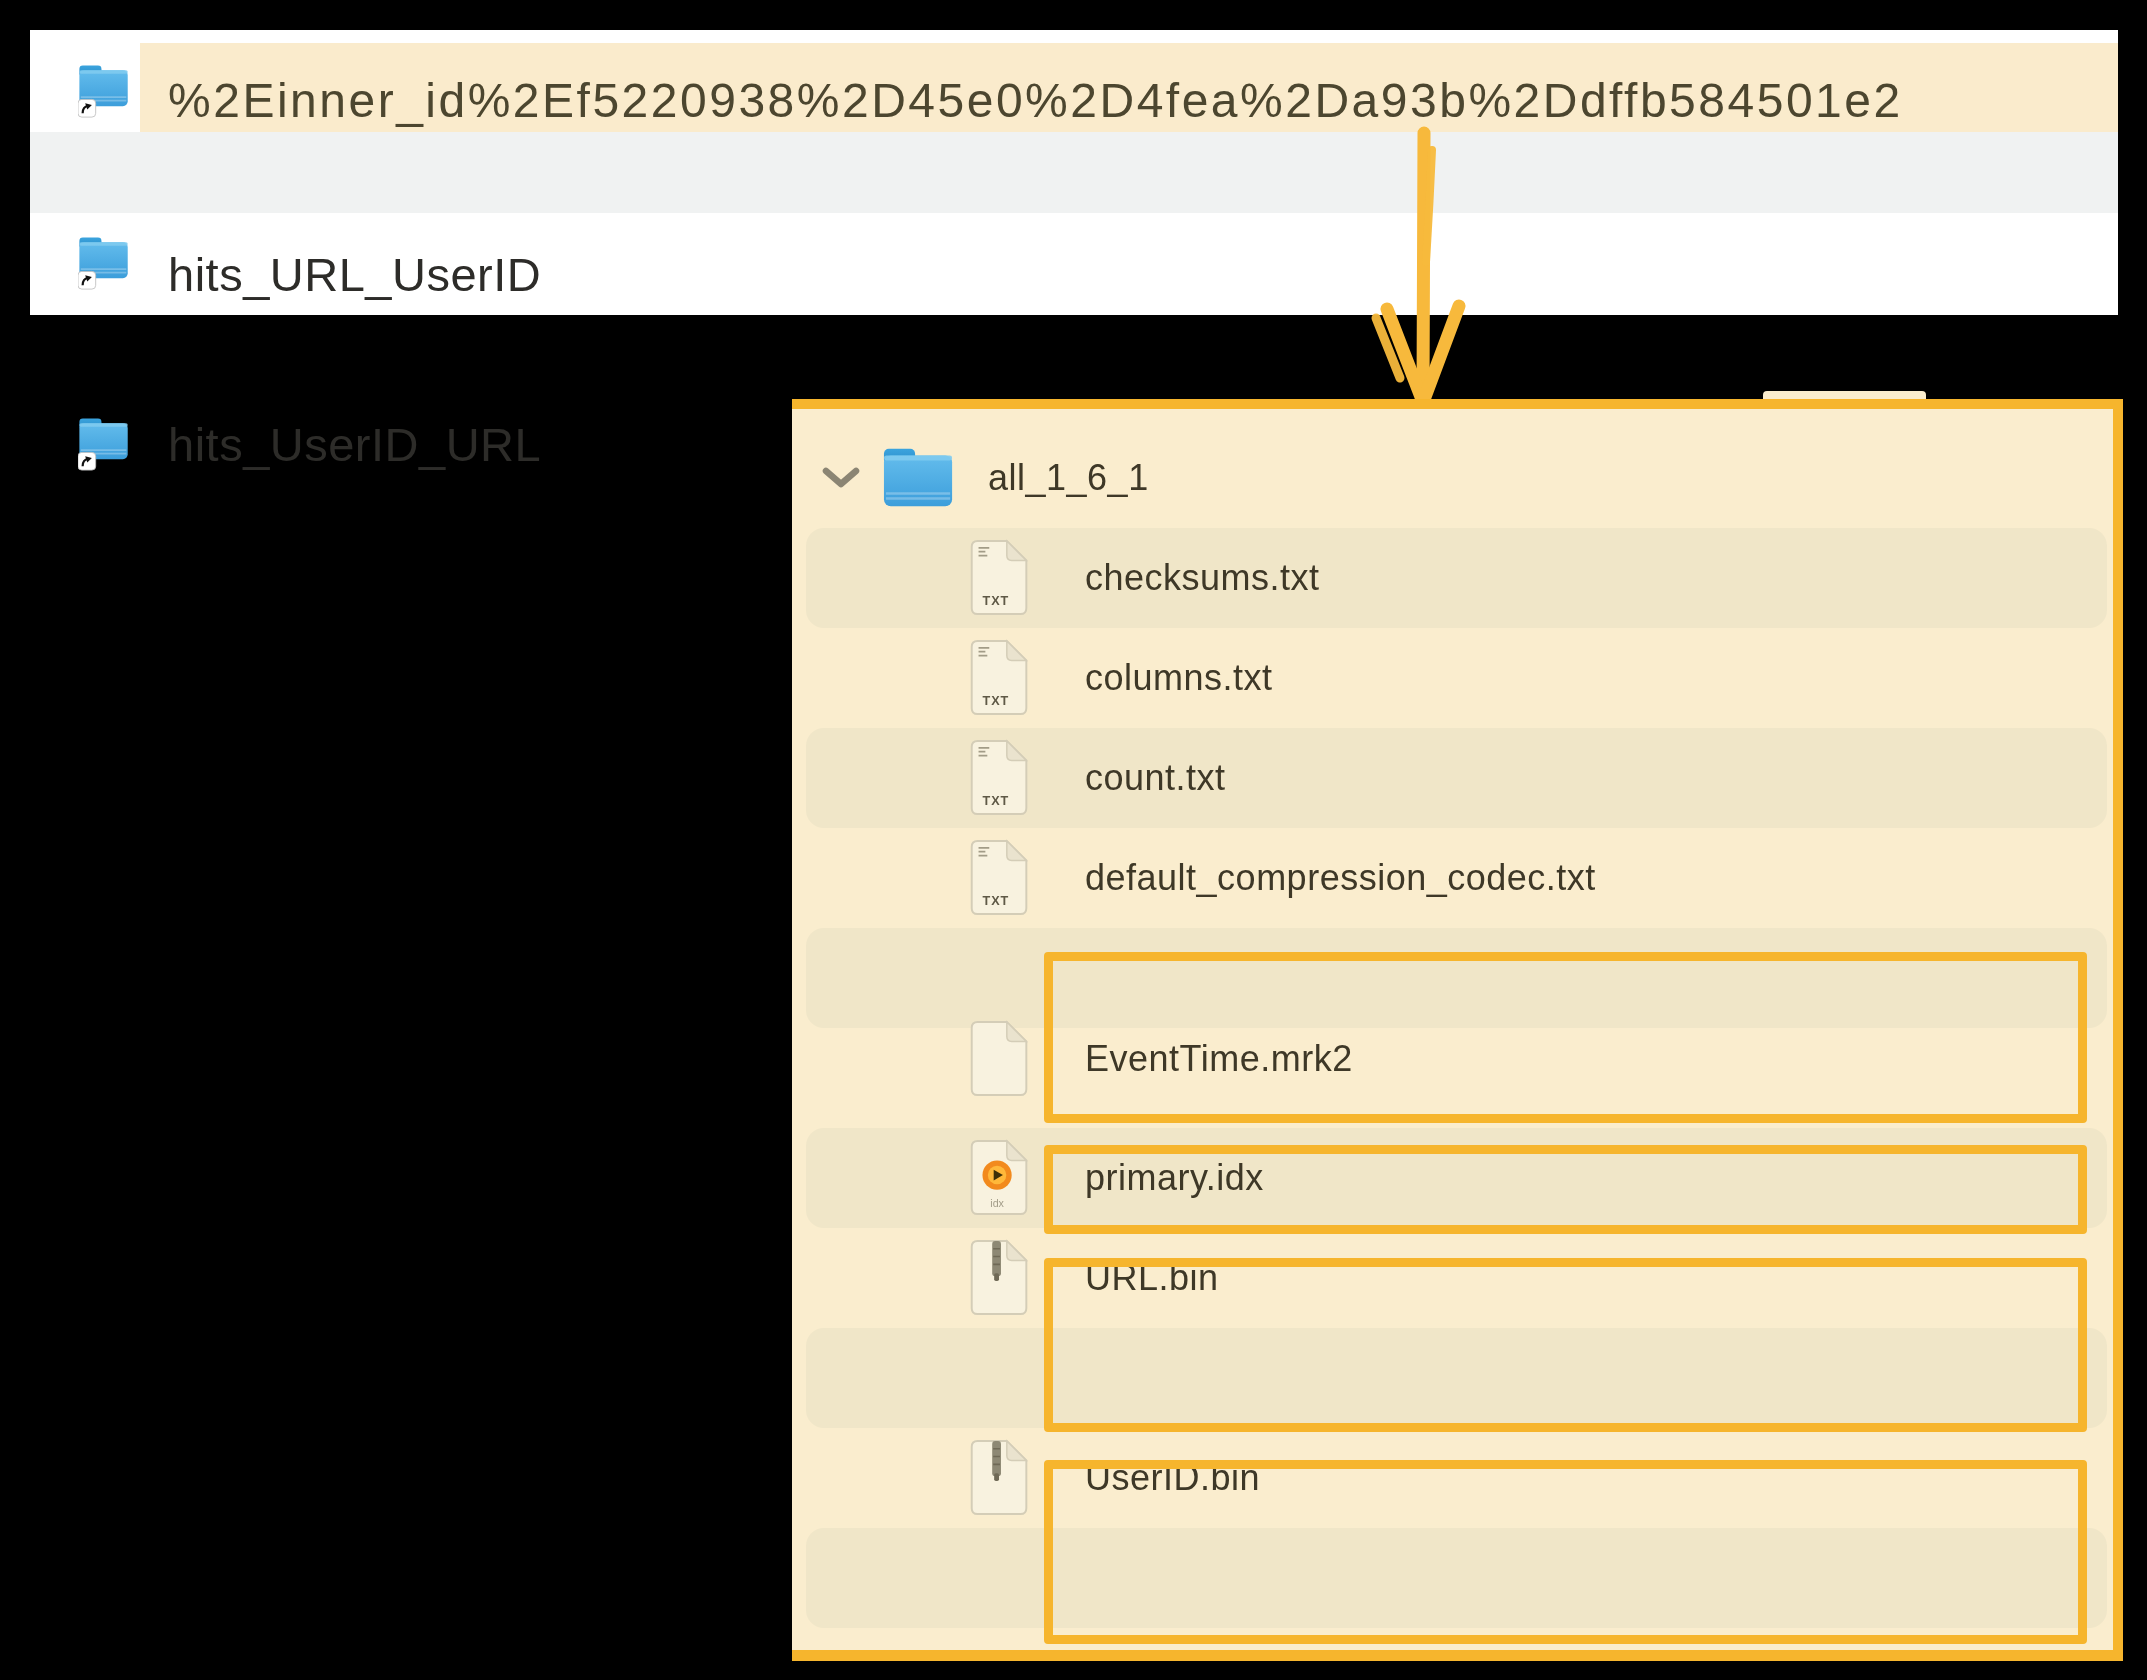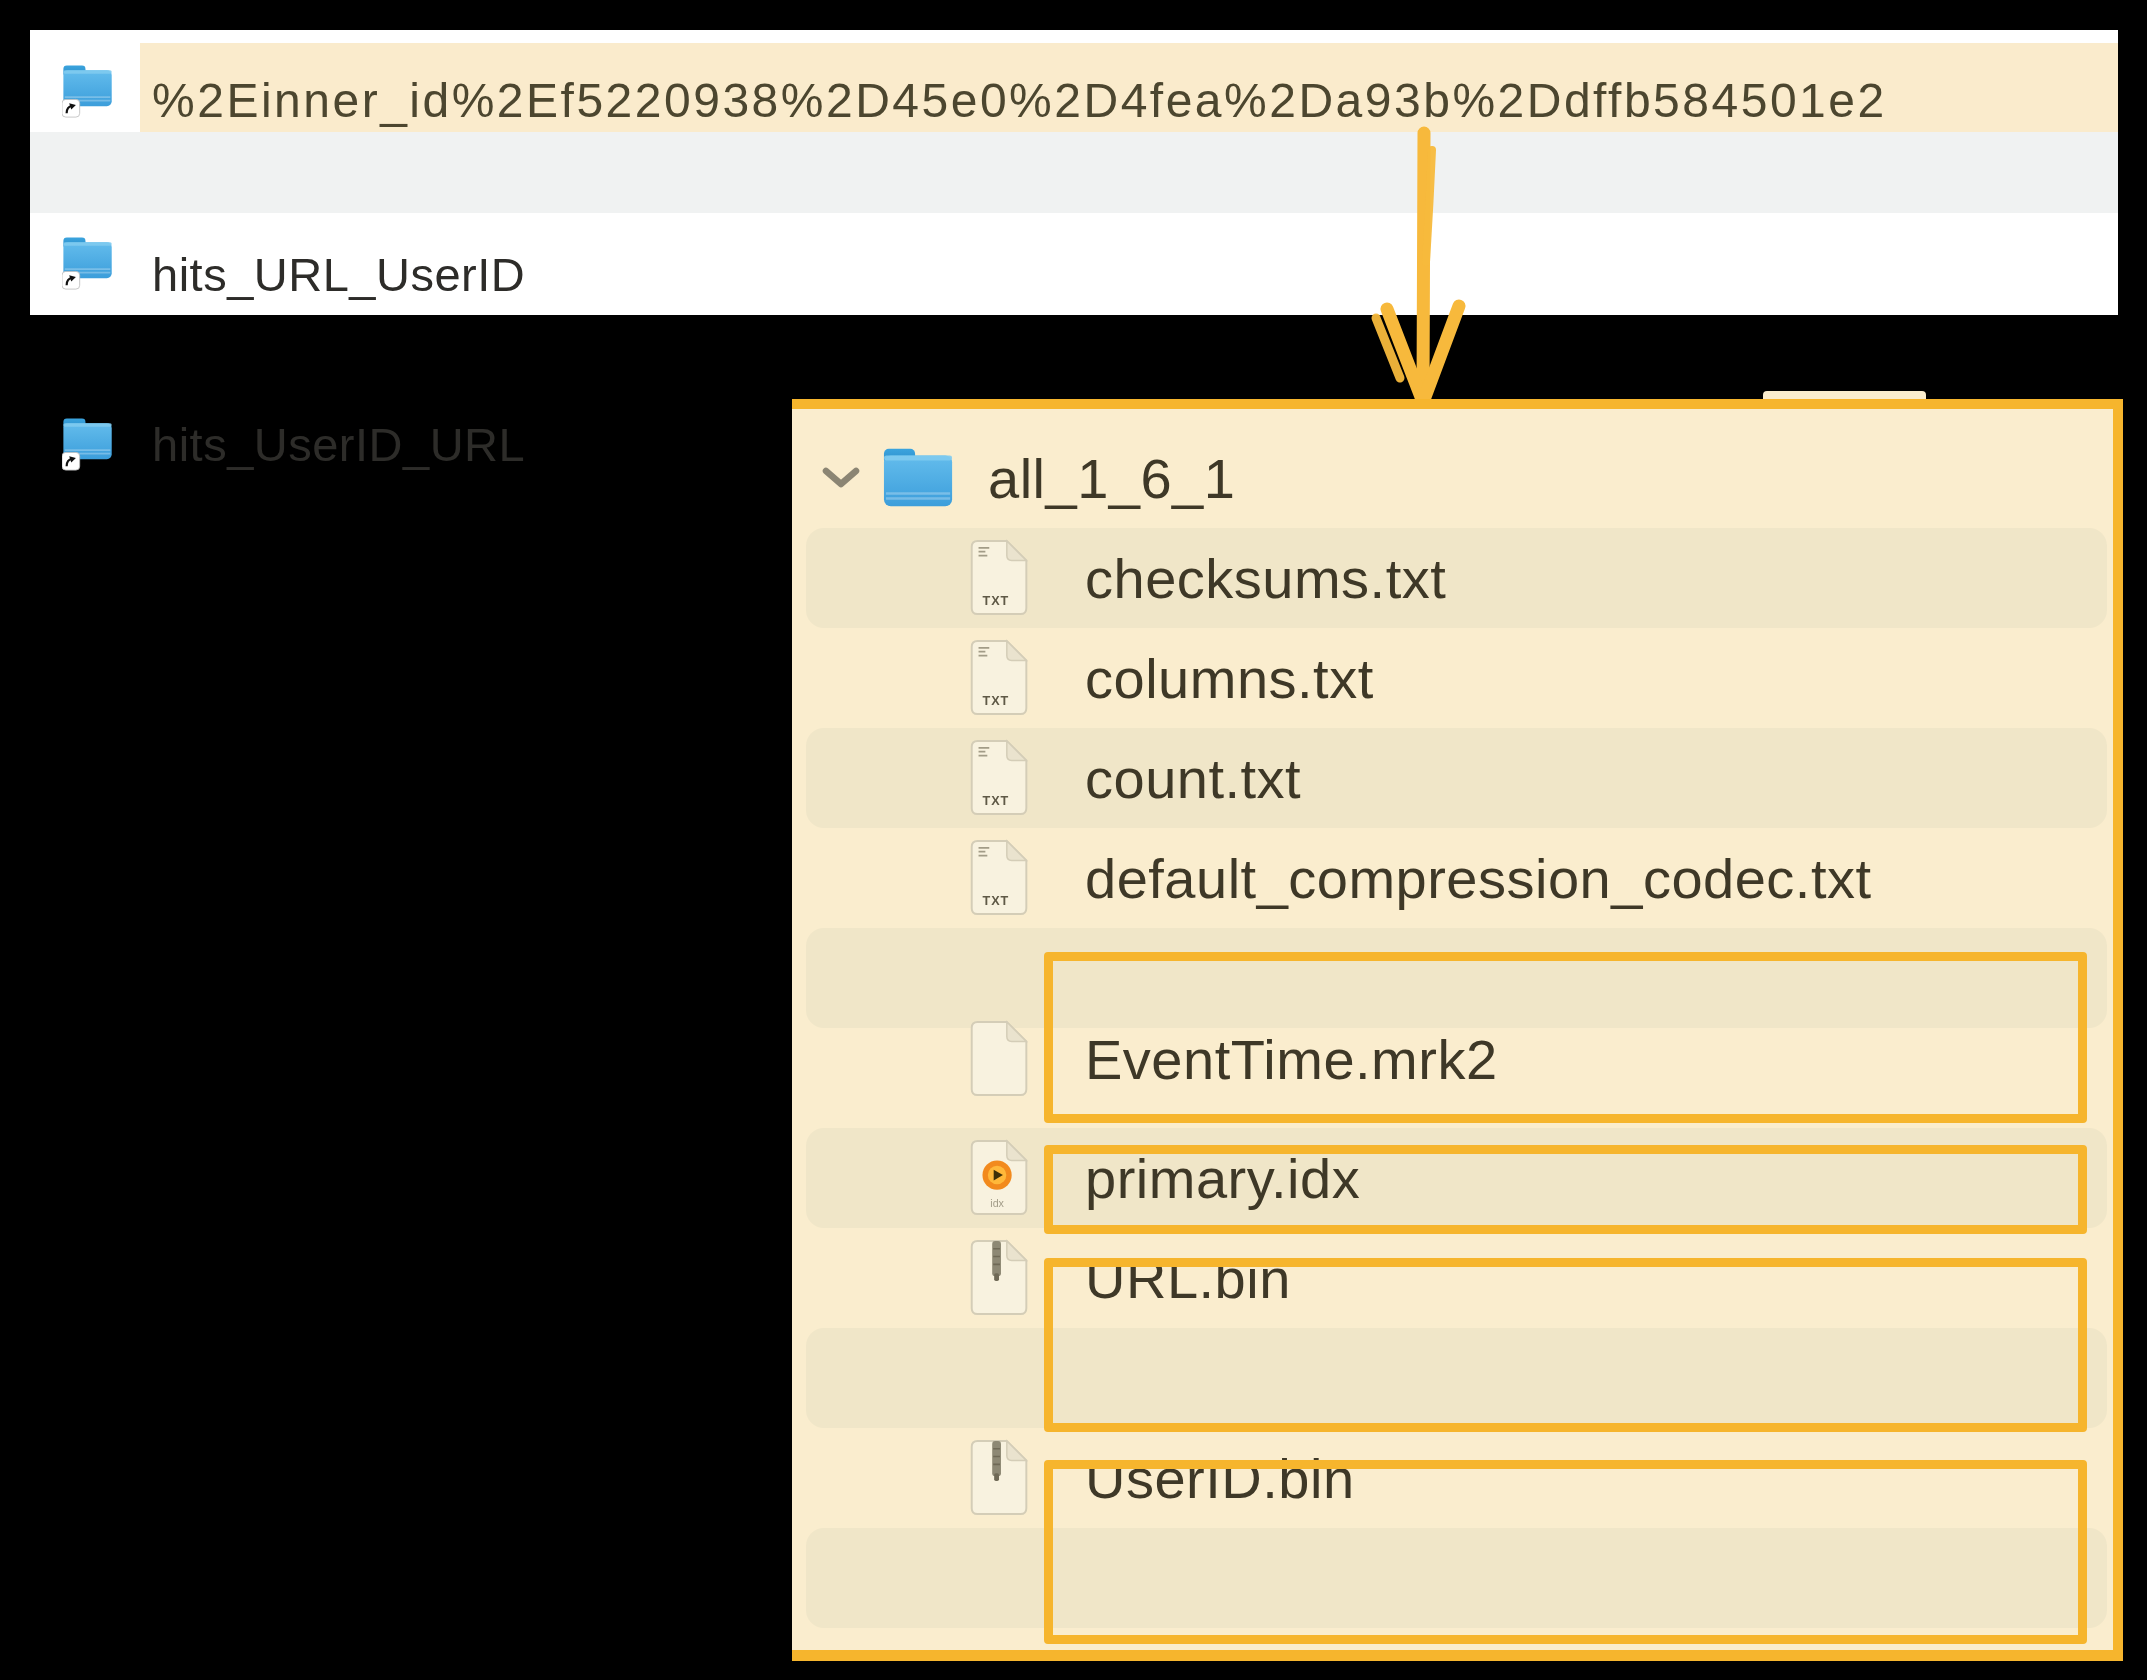--- a/index.html
+++ b/index.html
@@ -13,21 +13,21 @@
     --finder-text:#2D2C29;
     --finder-text-hl:#4C462F;
   }
   *{margin:0;padding:0;box-sizing:border-box;}
   html,body{background:#000;}
   body{font-family:"Liberation Sans","DejaVu Sans",sans-serif;}
   .stage{position:relative;width:2147px;height:1680px;background:#000;overflow:hidden;}
 
   
   .finder-panel{position:absolute;left:30px;top:30px;width:2088px;height:285px;background:#fff;}
-  .f-row{position:absolute;left:0;width:100%;padding-left:16px;}
+  .f-row{position:absolute;left:16px;width:100%;padding-left:16px;}
   .f-row2-band{position:absolute;left:0;top:102px;width:100%;height:81px;background:var(--gray-band);}
   .f-hl{position:absolute;left:110px;top:13px;width:1978px;height:89px;background:var(--cream-hl);}
   .f-icon{position:absolute;left:32px;width:64px;height:62px;}
   .f-label{position:absolute;left:122px;transform:translateY(-50%);font-size:47px;letter-spacing:.5px;color:var(--finder-text);white-space:nowrap;}
   .f-label.hl{font-size:48px;letter-spacing:2.5px;color:var(--finder-text-hl);}
 
   
   .arrow-svg{position:absolute;left:1340px;top:120px;width:180px;height:290px;}
 
   
@@ -35,21 +35,21 @@
     background:var(--cream-panel);
     border-top:10px solid var(--accent);
     border-right:10px solid var(--accent);
     border-bottom:11px solid var(--accent);}
   .tree-inner{position:relative;width:100%;height:100%;}
   .t-band{position:absolute;left:14px;width:1301px;height:100px;background:var(--cream-band);border-radius:18px;}
   .t-row{position:absolute;left:0;width:100%;height:100px;}
   .t-chevron{position:absolute;left:30px;top:39px;width:38px;height:22px;}
   .t-folder{position:absolute;left:90px;top:17px;width:74px;height:66px;}
   .t-icon{position:absolute;left:177px;top:11px;width:62px;height:78px;}
-  .t-label{position:absolute;left:293px;top:50%;transform:translateY(-50%);font-size:56px;letter-spacing:.5px;color:var(--tree-text);white-space:nowrap;text-align:center;}
+  .t-label{position:absolute;left:293px;top:50%;transform:translateY(-50%);font-size:36px;letter-spacing:.5px;color:var(--tree-text);white-space:nowrap;text-align:center;}
   .t-label.root{left:196px;}
   .hlbox{position:absolute;left:252px;width:1043px;border:9px solid var(--accent);border-radius:4px;background:transparent;}
   .panel-notch{position:absolute;left:1763px;top:391px;width:163px;height:11px;background:var(--cream-panel);border-radius:4px 4px 0 0;}
 
   svg{display:block;}
   .defs-holder{position:absolute;width:0;height:0;overflow:hidden;}
 </style>
 </head>
 <body>
 

